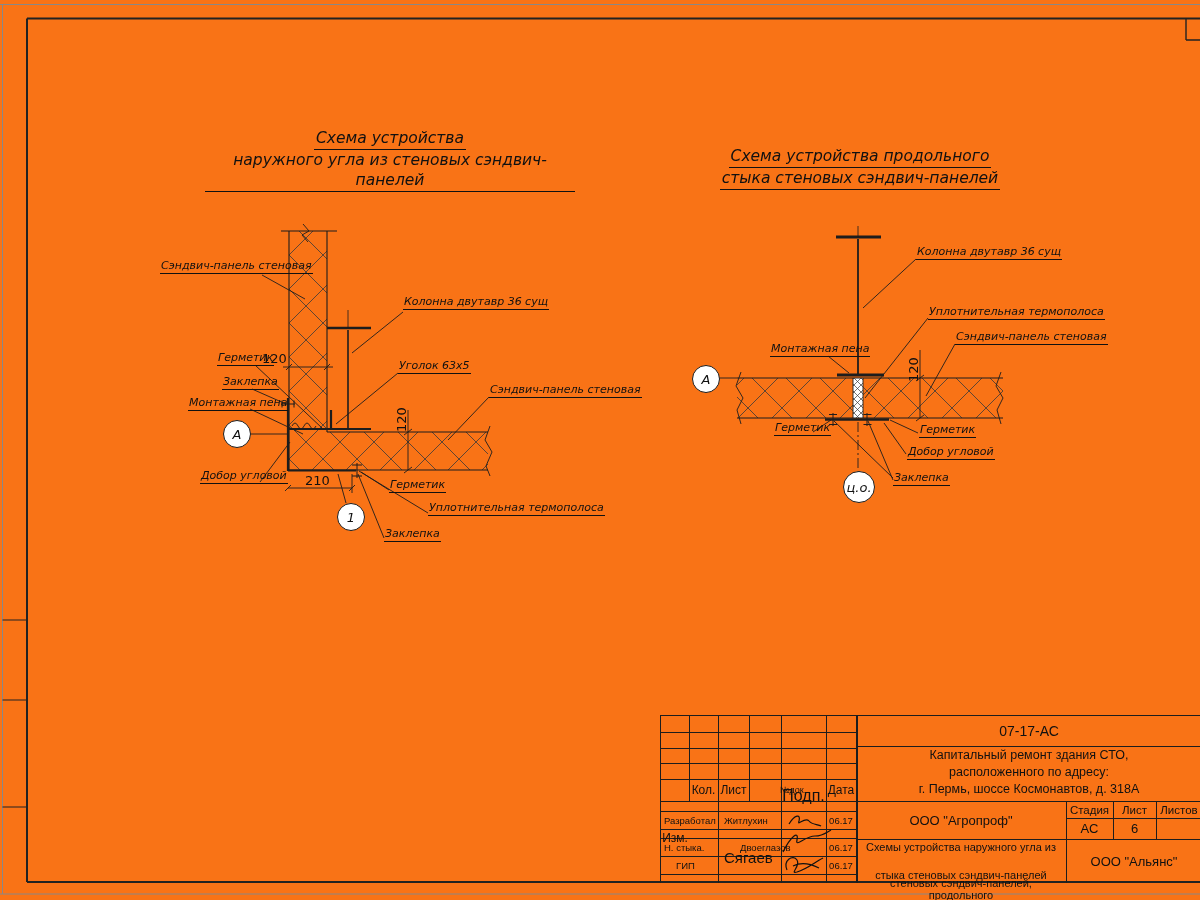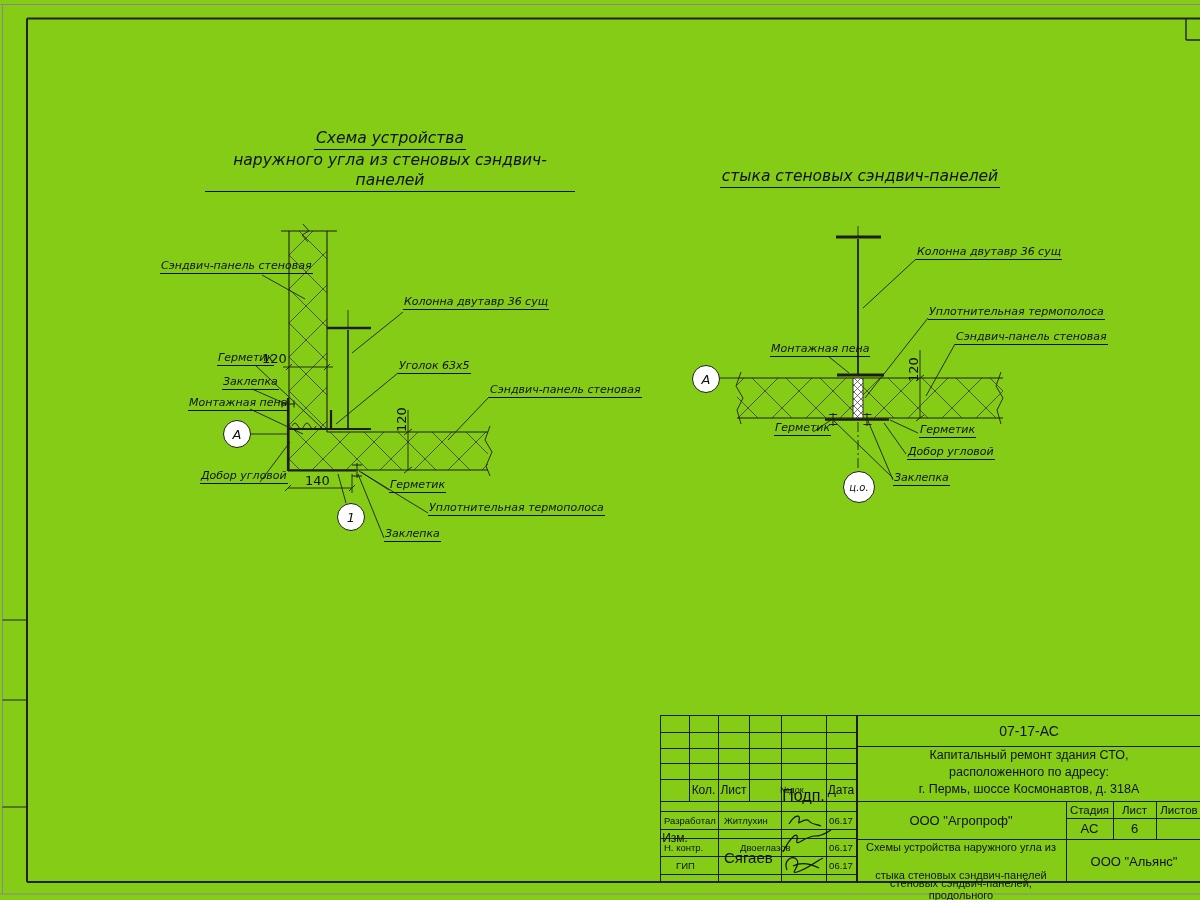--- a/index.html
+++ b/index.html
@@ -1,16 +1,16 @@
 <!DOCTYPE html>
 <html><head>
 <meta charset="utf-8">
 <style>
   html,body{margin:0;padding:0;background:#e8e8e8;}
-  #page{position:relative;width:1200px;height:900px;background:#84cc16;overflow:hidden;
+  #page{position:relative;width:1200px;height:900px;background:#f97316;overflow:hidden;
         font-family:"Liberation Sans",sans-serif;color:#111;}
   svg{position:absolute;left:0;top:0;}
   .lbl{position:absolute;font:italic 11px "DejaVu Sans",sans-serif;color:#111;
        border-bottom:1px solid #111;padding:0 1px 1px 1px;white-space:nowrap;background:transparent;}
   .dim{position:absolute;font:13px "DejaVu Sans",sans-serif;color:#111;white-space:nowrap;}
   .rot{transform:rotate(-90deg);transform-origin:0 0;}
   .dtitle{position:absolute;font:italic 15.5px "DejaVu Sans",sans-serif;text-align:center;color:#111;line-height:20px;}
   .dtitle .ul{display:inline-block;border-bottom:1.2px solid #111;padding:0 2px 1px 2px;}
   .marker{position:absolute;border:1.3px solid #1d1d1d;border-radius:50%;background:#fff;
           display:flex;align-items:center;justify-content:center;
@@ -137,52 +137,52 @@
       <path d="M893 478 L834 421 M893 480 L868 421" stroke-width="0.9"></path>
       <path d="M719 378 H737" stroke-width="0.9"></path>
     </g>
   </svg>
 
   <div class="dtitle" style="left:205px;top:128px;width:370px;">
     <span class="ul">Схема устройства</span><br>
     <span class="ul">наружного угла из стеновых сэндвич-панелей</span>
   </div>
   <div class="dtitle" style="left:700px;top:146px;width:320px;">
-    <br>
+    <span class="ul">Схема устройства продольного</span><br>
     <span class="ul">стыка стеновых сэндвич-панелей</span>
   </div>
 
   <div class="lbl" style="left:160px;top:259px;">Сэндвич-панель стеновая</div>
   <div class="lbl" style="left:217px;top:351px;">Герметик</div>
   <div class="lbl" style="left:222px;top:375px;">Заклепка</div>
   <div class="lbl" style="left:188px;top:396px;">Монтажная пена</div>
   <div class="lbl" style="left:200px;top:469px;">Добор угловой</div>
   <div class="lbl" style="left:403px;top:295px;">Колонна двутавр 36 сущ</div>
   <div class="lbl" style="left:398px;top:359px;">Уголок 63х5</div>
   <div class="lbl" style="left:489px;top:383px;">Сэндвич-панель стеновая</div>
   <div class="lbl" style="left:389px;top:478px;">Герметик</div>
   <div class="lbl" style="left:428px;top:501px;">Уплотнительная термополоса</div>
   <div class="lbl" style="left:384px;top:527px;">Заклепка</div>
   <div class="dim" style="left:262px;top:351px;">120</div>
   <div class="dim rot" style="left:394px;top:432px;">120</div>
-  <div class="dim" style="left:305px;top:473px;">140</div>
+  <div class="dim" style="left:305px;top:473px;">210</div>
   <div class="marker" style="left:223px;top:420px;width:26px;height:26px;">А</div>
   <div class="marker" style="left:337px;top:503px;width:26px;height:26px;">1</div>
 
   <div class="lbl" style="left:916px;top:245px;">Колонна двутавр 36 сущ</div>
   <div class="lbl" style="left:928px;top:305px;">Уплотнительная термополоса</div>
   <div class="lbl" style="left:955px;top:330px;">Сэндвич-панель стеновая</div>
   <div class="lbl" style="left:770px;top:342px;">Монтажная пена</div>
   <div class="lbl" style="left:774px;top:421px;">Герметик</div>
   <div class="lbl" style="left:919px;top:423px;">Герметик</div>
   <div class="lbl" style="left:907px;top:445px;">Добор угловой</div>
   <div class="lbl" style="left:893px;top:471px;">Заклепка</div>
   <div class="dim rot" style="left:906px;top:382px;">120</div>
   <div class="marker" style="left:692px;top:365px;width:26px;height:26px;">А</div>
-  <div class="marker" style="left:843px;top:471px;width:30px;height:30px;font-size:10px;">ц.о.</div>
+  <div class="marker" style="left:843px;top:471px;width:30px;height:30px;font-size:13px;">ц.о.</div>
 
   <div id="titleblock">
 
     <div class="tvl" style="left:28px;top:0;height:85px;"></div>
     <div class="tvl" style="left:88px;top:0;height:85px;"></div>
     <div class="tvl" style="left:57px;top:0;height:167px;"></div>
     <div class="tvl" style="left:120px;top:0;height:167px;"></div>
     <div class="tvl" style="left:165px;top:0;height:167px;"></div>
     <div class="tvl" style="left:195px;top:0;height:167px;width:1.6px;"></div>
     <div class="tvl" style="left:405px;top:85px;height:82px;"></div>
@@ -206,21 +206,21 @@
     <div class="tb-txt" style="left:28px;top:63px;width:29px;height:22px;font-size:12px;">Кол.</div>
     <div class="tb-txt" style="left:57px;top:63px;width:31px;height:22px;font-size:12px;">Лист</div>
     <div class="tb-txt" style="left:88px;top:63px;width:32px;height:22px;font-size:9px;margin-left:28px;">№док.</div>
     <div class="tb-txt" style="left:120px;top:69px;width:45px;height:22px;font-size:16px;">Подп.</div>
     <div class="tb-txt" style="left:165px;top:63px;width:30px;height:22px;font-size:12px;">Дата</div>
 
     <div class="tb-txt tb-left" style="left:0;top:95px;width:57px;height:18px;font-size:9.5px;">Разработал</div>
     <div class="tb-txt tb-left" style="left:60px;top:95px;width:60px;height:18px;font-size:9.5px;">Житлухин</div>
     <div class="tb-txt" style="left:165px;top:95px;width:30px;height:18px;font-size:9.5px;">06.17</div>
 
-    <div class="tb-txt tb-left" style="left:0;top:122px;width:57px;height:18px;font-size:9.5px;">Н. контр.</div>
+    <div class="tb-txt tb-left" style="left:0;top:122px;width:57px;height:18px;font-size:9.5px;">Н. стыка.</div>
     <div class="tb-txt tb-left" style="left:76px;top:122px;width:60px;height:18px;font-size:9.5px;">Двоеглазов</div>
     <div class="tb-txt" style="left:165px;top:122px;width:30px;height:18px;font-size:9.5px;">06.17</div>
 
     <div class="tb-txt tb-left" style="left:12px;top:140px;width:57px;height:18px;font-size:9.5px;">ГИП</div>
     <div class="tb-txt tb-left" style="left:60px;top:132px;width:60px;height:18px;font-size:15px;">Сягаев</div>
     <div class="tb-txt" style="left:165px;top:140px;width:30px;height:18px;font-size:9.5px;">06.17</div>
 
     <svg class="sig" style="left:124px;top:96px;" width="40" height="18">
       <path d="M4 12 C10 2 16 2 14 9 C12 15 20 4 24 9 C27 13 33 12 36 14" stroke="#111" stroke-width="1.2" fill="none"></path>
     </svg>

